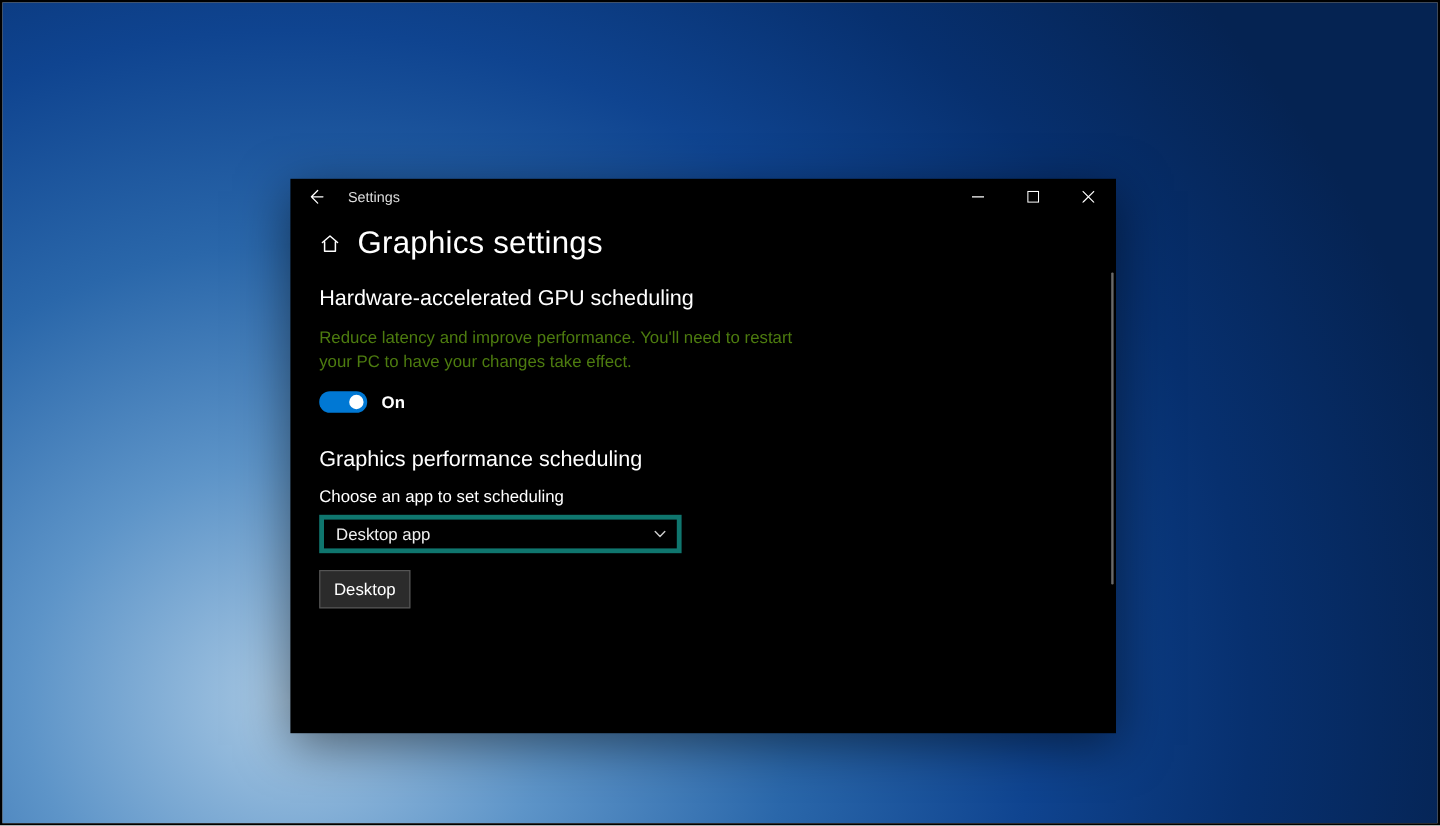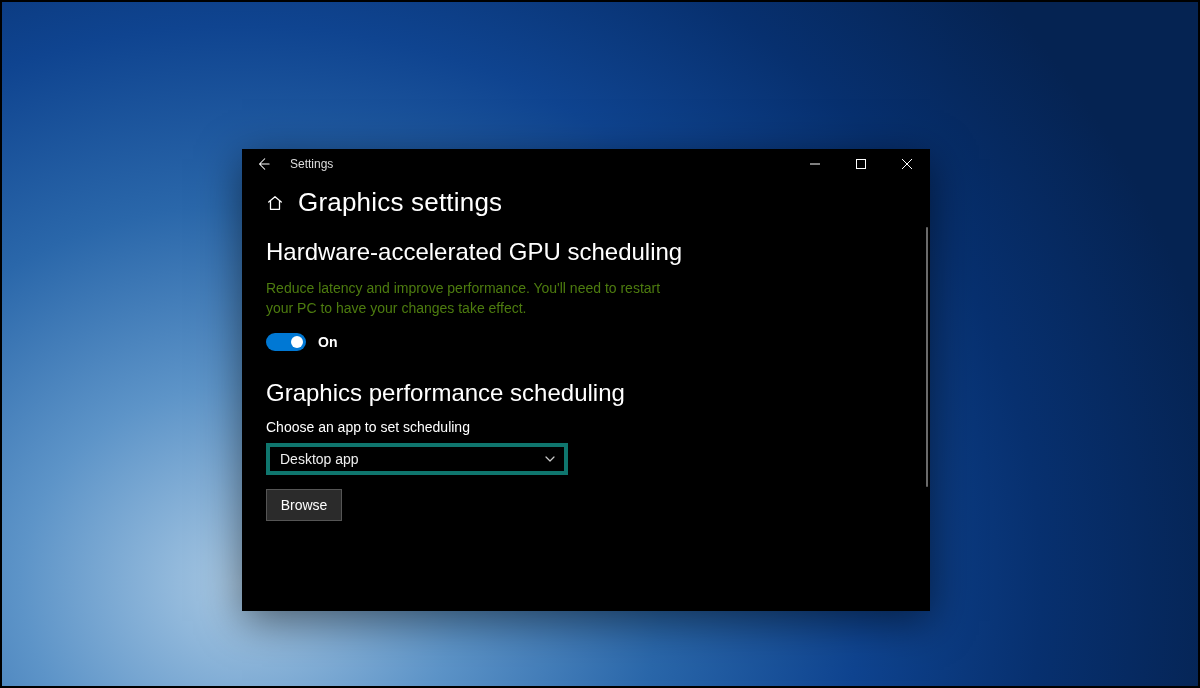--- a/index.html
+++ b/index.html
@@ -36,21 +36,21 @@
     flex:1; padding: 6px 28px 20px 24px; position:relative; overflow:hidden;
   }
   .scrollbar {
     position:absolute; right:2px; top:48px; width:2px; height:260px; background:#6a6a6a; border-radius:1px;
   }
   .page-head {
     display:flex; align-items:center; gap:14px; margin-bottom:20px; margin-top:2px;
   }
   .page-head .home { width:18px; height:18px; display:flex;align-items:center;justify-content:center;}
   .page-title { font-size: 26px; font-weight: 350; letter-spacing:0.2px;}
-  .section-h { font-size: 24px; font-weight: 400; margin-bottom: 12px; }
+  .section-h { font-size: 18px; font-weight: 400; margin-bottom: 12px; }
   .desc { font-size: 14px; color:#4d7c0f; line-height:1.45; margin-bottom:14px; max-width:400px;}
   .toggle-row { display:flex; align-items:center; gap:12px; margin-bottom:28px;}
   .toggle {
     width:40px; height:18px; border-radius:10px; background:#0078d4; position:relative;
   }
   .toggle .knob {
     position:absolute; right:3px; top:3px; width:12px; height:12px; border-radius:50%; background:#fff;
   }
   .toggle-label { font-size:14px;font-weight:bold; }
   .field-label { font-size:14px; margin-bottom:8px; }
@@ -121,18 +121,18 @@
 
       <div class="field-label">Choose an app to set scheduling</div>
       <div class="dropdown">
         <span>Desktop app</span>
         <svg width="12" height="12" viewBox="0 0 12 12">
           <path d="M2 4 L6 8 L10 4" stroke="#ccc" stroke-width="1.2" fill="none" stroke-linecap="round" stroke-linejoin="round"></path>
         </svg>
       </div>
 
       <div class="browse-btn">
-        <span>Browse</span>
+        <span>Desktop</span>
       </div>
     </div>
 
   </div>
 </div>
 
 </body></html>

